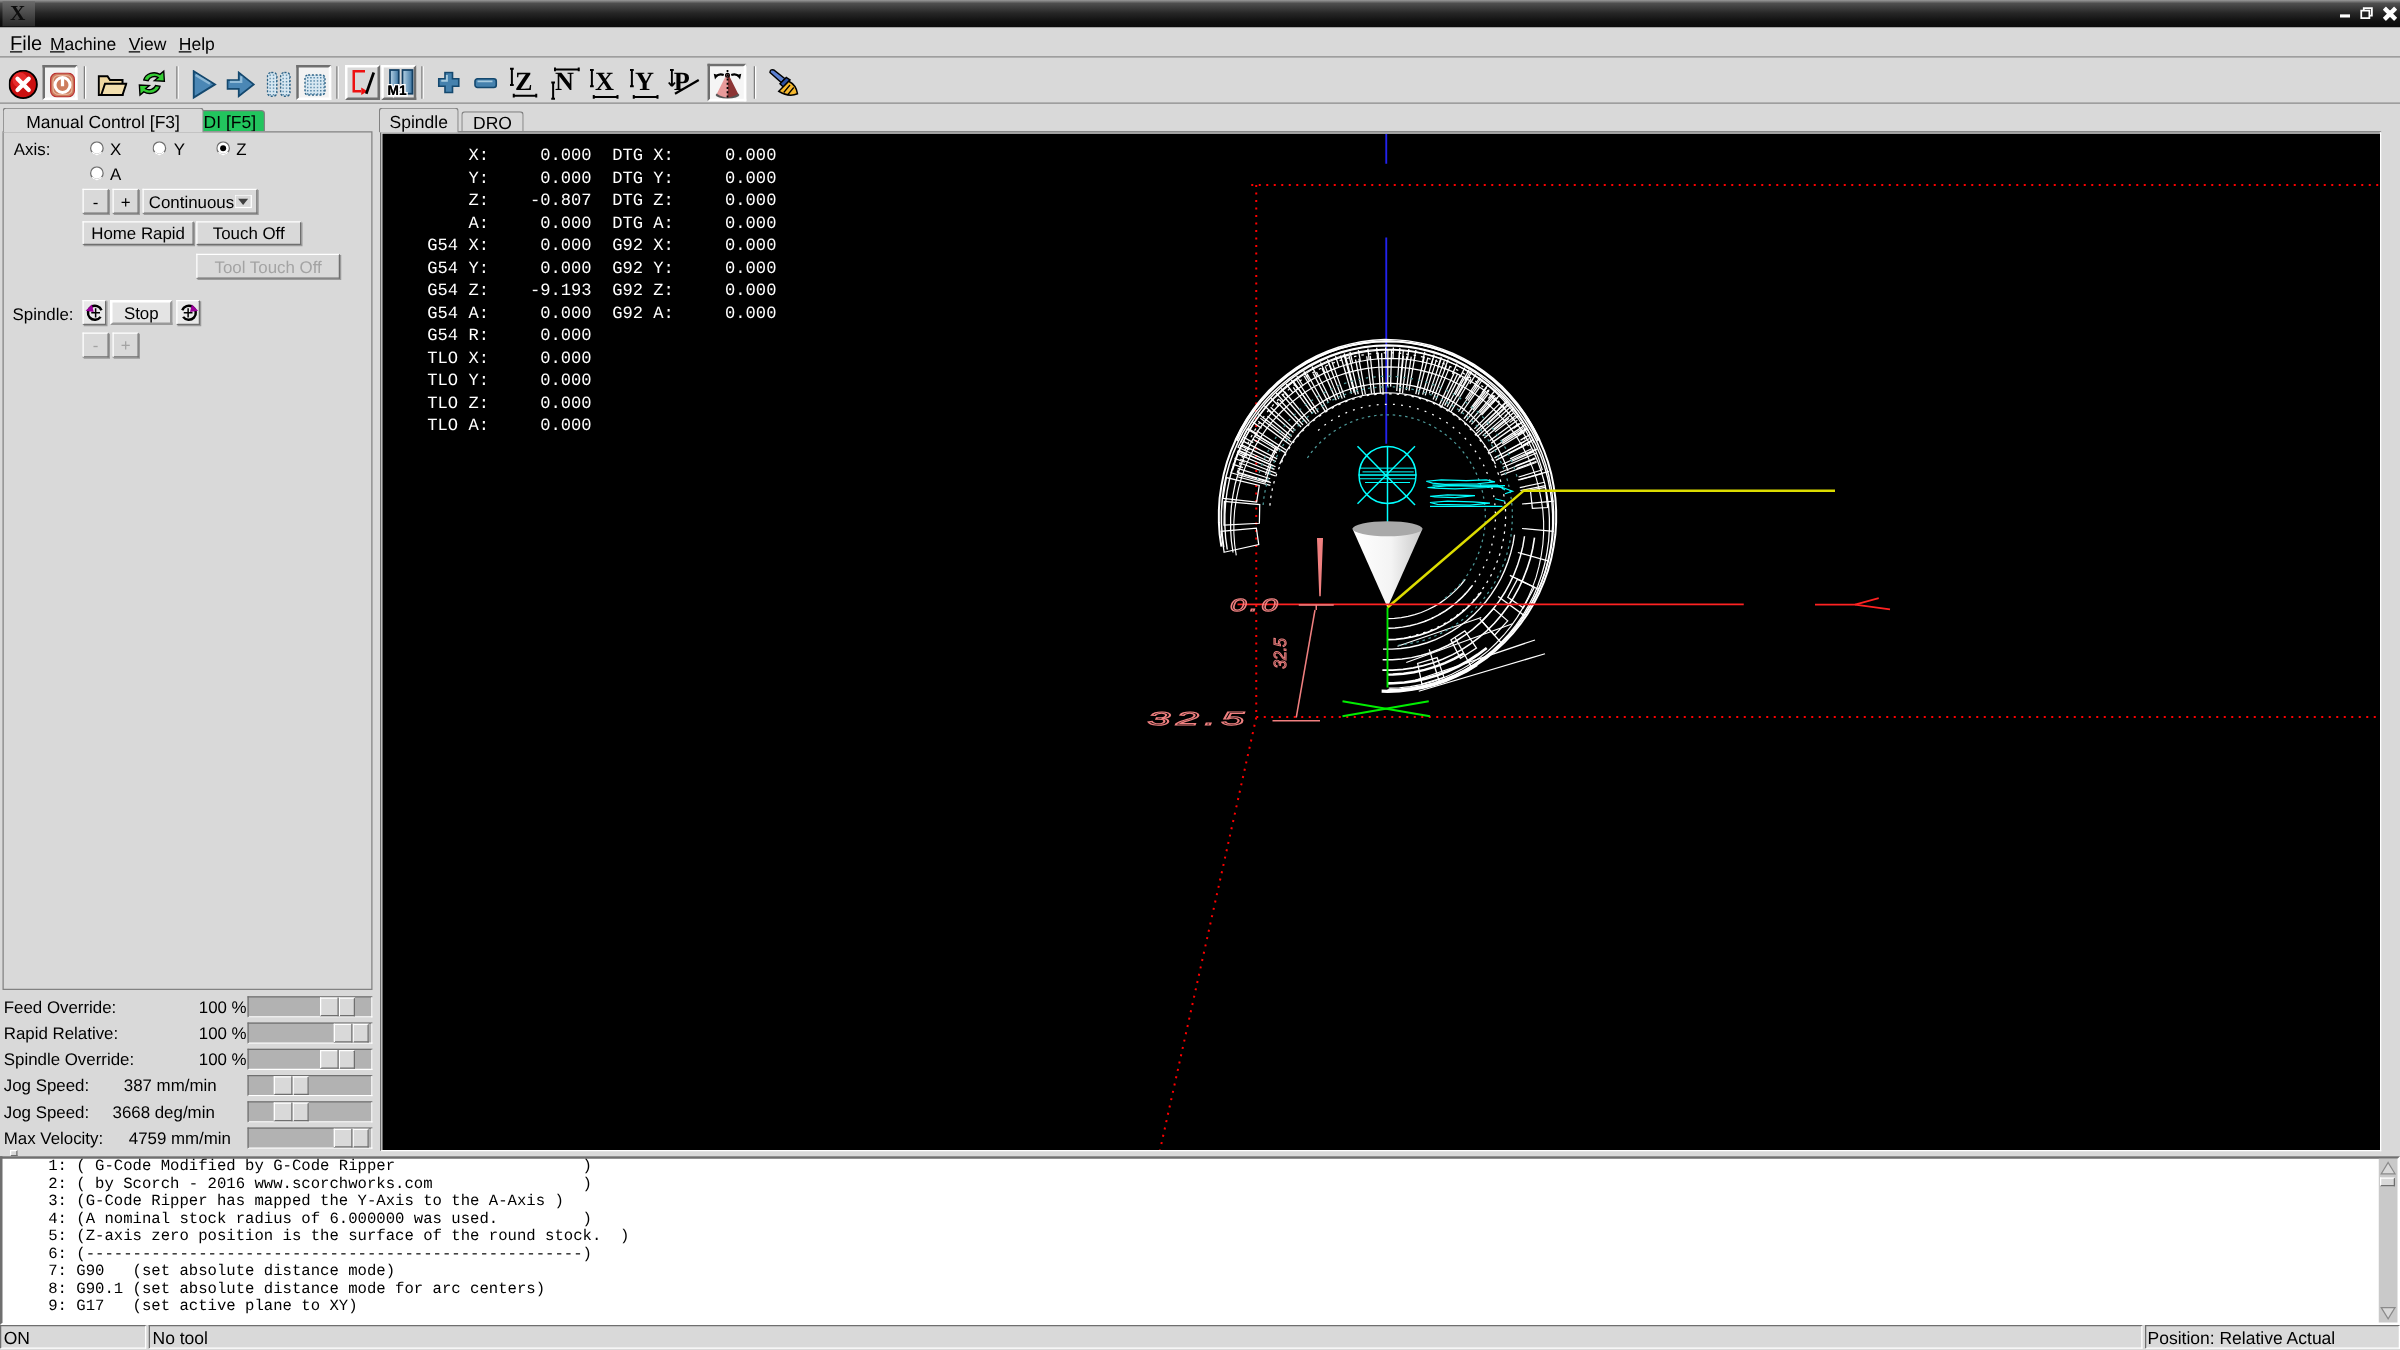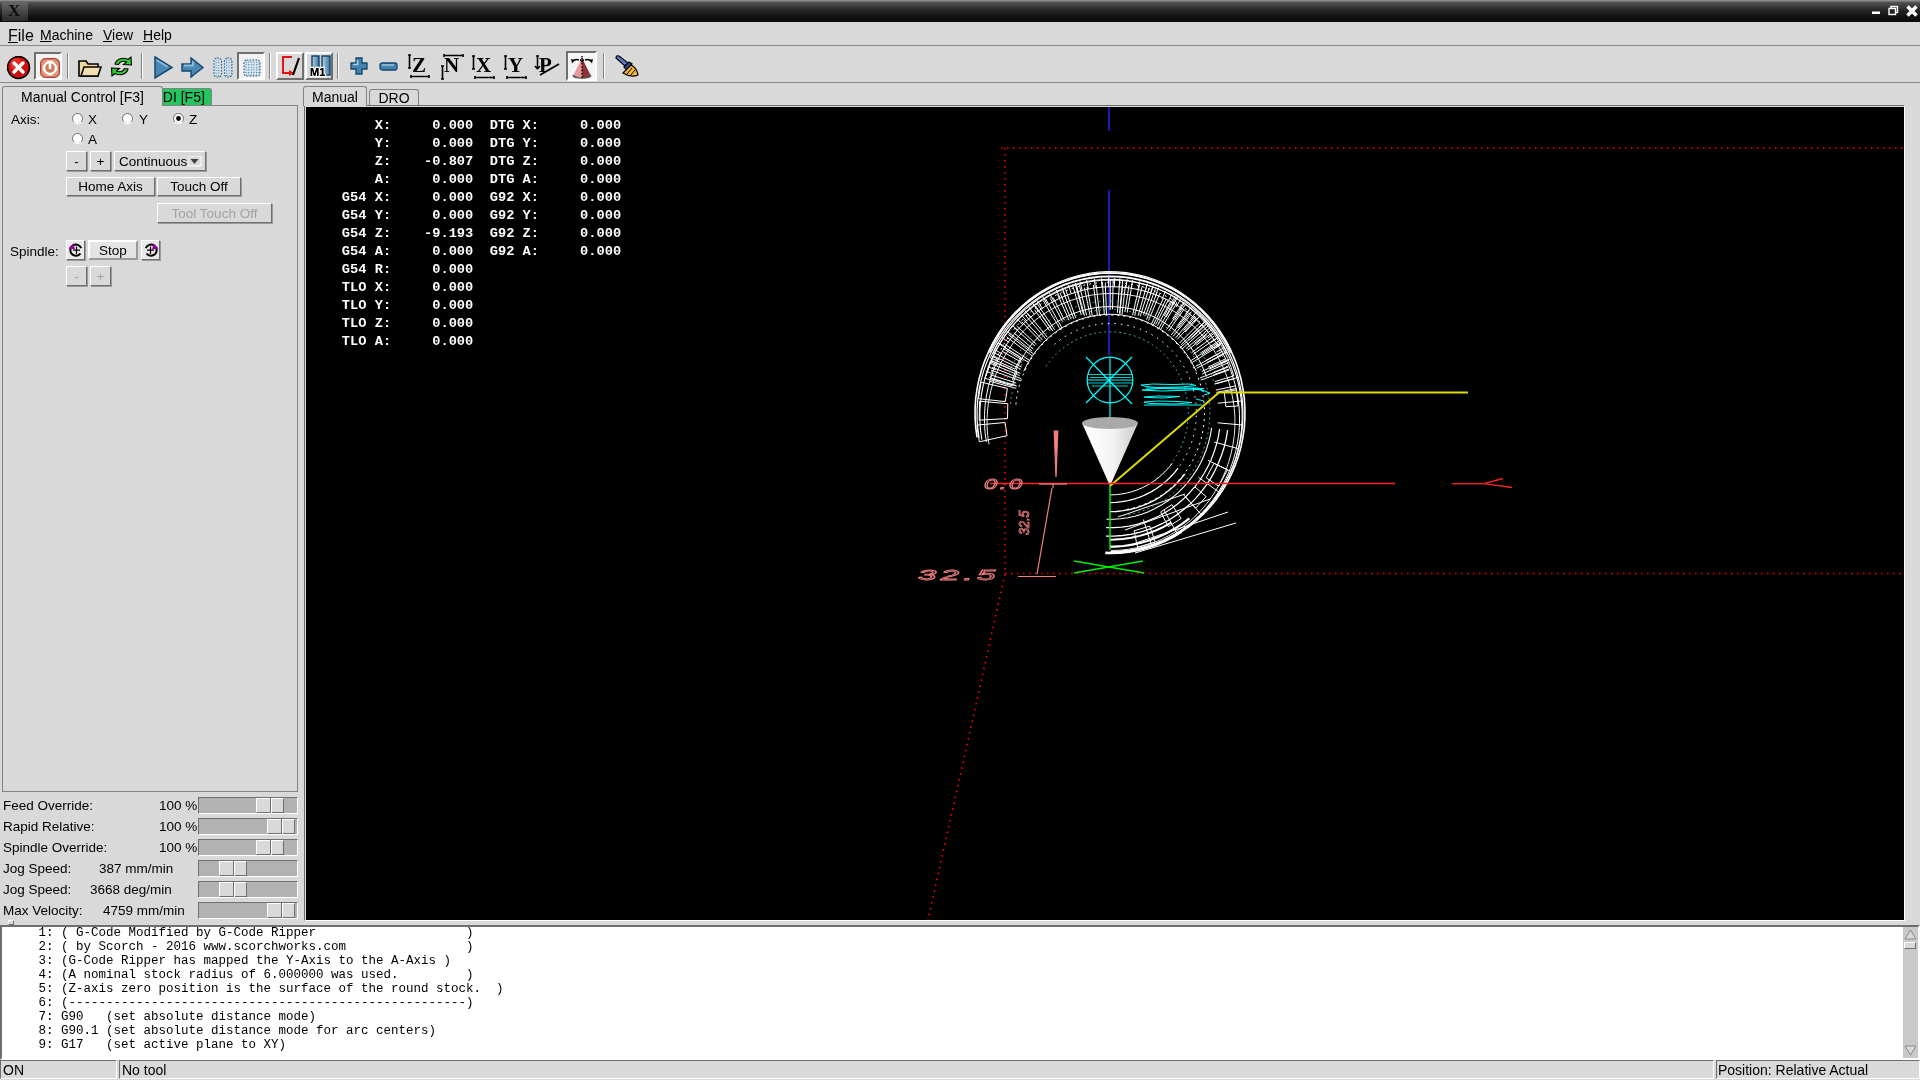--- a/index.html
+++ b/index.html
@@ -193,21 +193,21 @@
       <span>+</span>
     </div>
 <div class="abs btn" style="left:114px;top:151px;width:92px;height:20px;justify-content:flex-start;padding-left:4px">
       <span>Continuous</span>
     </div>
 <svg class="abs" style="left:188px;top:156px" width="14" height="11">
       <rect x="0" y="0" width="13" height="10" fill="#d9d9d9" stroke="#fff" stroke-width="1"></rect>
       <path d="M2.5 3 H10.5 L6.5 8 Z" fill="#404040"></path>
     </svg>
 <div class="abs btn" style="left:66px;top:177px;width:89px;height:19px">
-      <span>Home Axis</span>
+      <span>Home Rapid</span>
     </div>
 <div class="abs btn" style="left:157px;top:177px;width:84px;height:19px">
       <span>Touch Off</span>
     </div>
 <div class="abs btn" style="left:157px;top:203px;width:115px;height:20px">
       <span style="color:#a3a3a3">Tool Touch Off</span>
     </div>
 <div class="abs lbl" style="left:10px;top:244px">Spindle:</div>
 <div class="abs btn" style="left:66px;top:240px;width:19px;height:20px;background:#e9e9e9">
       <svg width="16" height="16">
@@ -257,21 +257,21 @@
 <div class="abs" style="left:198px;top:881px;width:100px;height:17px;background:#b2b2b2;border:1px solid;border-color:#707070 #fff #fff #707070"></div>
     <div class="abs" style="left:219px;top:882px;width:28px;height:15px;background:#d9d9d9;border:1px solid;border-color:#fff #6f6f6f #6f6f6f #fff"></div>
     <div class="abs" style="left:233px;top:882px;width:2px;height:15px;border-left:1px solid #6f6f6f;border-right:1px solid #fff"></div>
 <div class="abs lbl" style="left:3px;top:903px">Max Velocity:</div>
 <div class="abs lbl" style="left:103px;top:903px">4759 mm/min</div>
 <div class="abs" style="left:198px;top:902px;width:100px;height:17px;background:#b2b2b2;border:1px solid;border-color:#707070 #fff #fff #707070"></div>
     <div class="abs" style="left:267px;top:903px;width:28px;height:15px;background:#d9d9d9;border:1px solid;border-color:#fff #6f6f6f #6f6f6f #fff"></div>
     <div class="abs" style="left:281px;top:903px;width:2px;height:15px;border-left:1px solid #6f6f6f;border-right:1px solid #fff"></div>
 </div>
 
-<div class="tab" style="left:303px;top:86px;width:64px;height:20px;z-index:3">Manual</div>
+<div class="tab" style="left:303px;top:86px;width:64px;height:20px;z-index:3">Spindle</div>
 <div class="tab" style="left:369px;top:89px;width:50px;height:16px">DRO</div>
 
 <div class="abs" style="left:304px;top:105px;width:1601px;height:816px;border:1px solid #6f6f6f;border-right-color:#fff;border-bottom-color:#fff"></div>
 <div class="abs" style="left:306px;top:107px;width:1598px;height:813px;background:#000;overflow:hidden">
 <svg width="1598" height="813" style="position:absolute;left:0;top:0">
 <g stroke="#ff0000" stroke-width="1.6" fill="none" stroke-dasharray="1.6 4.4">
 <path d="M695.0 41.0 H1598"></path>
 <path d="M699.0 41.0 V467.0"></path>
 <path d="M699.0 466.5 H1598"></path>
 <path d="M699.0 467.0 L622.0 813"></path>
@@ -542,21 +542,21 @@
 <path d="M748.2 324.0 L751.8 324.0 L750.0 370.0 Z" fill="#f08080"></path>
 <path d="M733.0 377.0 H761.0"></path>
 <path d="M747.0 377.0 V381.0"></path>
 <path d="M746.0 381.0 L731.0 467.0"></path>
 <path d="M712.0 469.5 H750.0"></path>
 </g>
 <text x="0" y="0" font-size="14" letter-spacing="1.5" fill="none" stroke="#f08080" stroke-width="0.8" font-family="Liberation Sans, sans-serif" font-style="italic" transform="translate(678.0 382.0) scale(1.7 1)">0.0</text>
 <text x="0" y="0" font-size="15" letter-spacing="2" fill="none" stroke="#f08080" stroke-width="0.8" font-family="Liberation Sans, sans-serif" font-style="italic" transform="translate(612.0 473.0) scale(2.2 1)">32.5</text>
 <text x="0" y="0" font-size="14" letter-spacing="0" fill="none" stroke="#f08080" stroke-width="0.8" font-family="Liberation Sans, sans-serif" font-style="italic" transform="translate(723.0 428.0) rotate(-90) scale(0.9 1)">32.5</text>
 </svg>
-<pre style="position:absolute;left:3px;top:10px;color:#fff;font-family:'Liberation Mono',monospace;font-size:13.7px;font-weight:bold;line-height:18px">        X:     0.000  DTG X:     0.000
+<pre style="position:absolute;left:3px;top:10px;color:#fff;font-family:'Liberation Mono',monospace;font-size:13.7px;font-weight:normal;line-height:18px">        X:     0.000  DTG X:     0.000
         Y:     0.000  DTG Y:     0.000
         Z:    -0.807  DTG Z:     0.000
         A:     0.000  DTG A:     0.000
     G54 X:     0.000  G92 X:     0.000
     G54 Y:     0.000  G92 Y:     0.000
     G54 Z:    -9.193  G92 Z:     0.000
     G54 A:     0.000  G92 A:     0.000
     G54 R:     0.000
     TLO X:     0.000
     TLO Y:     0.000

